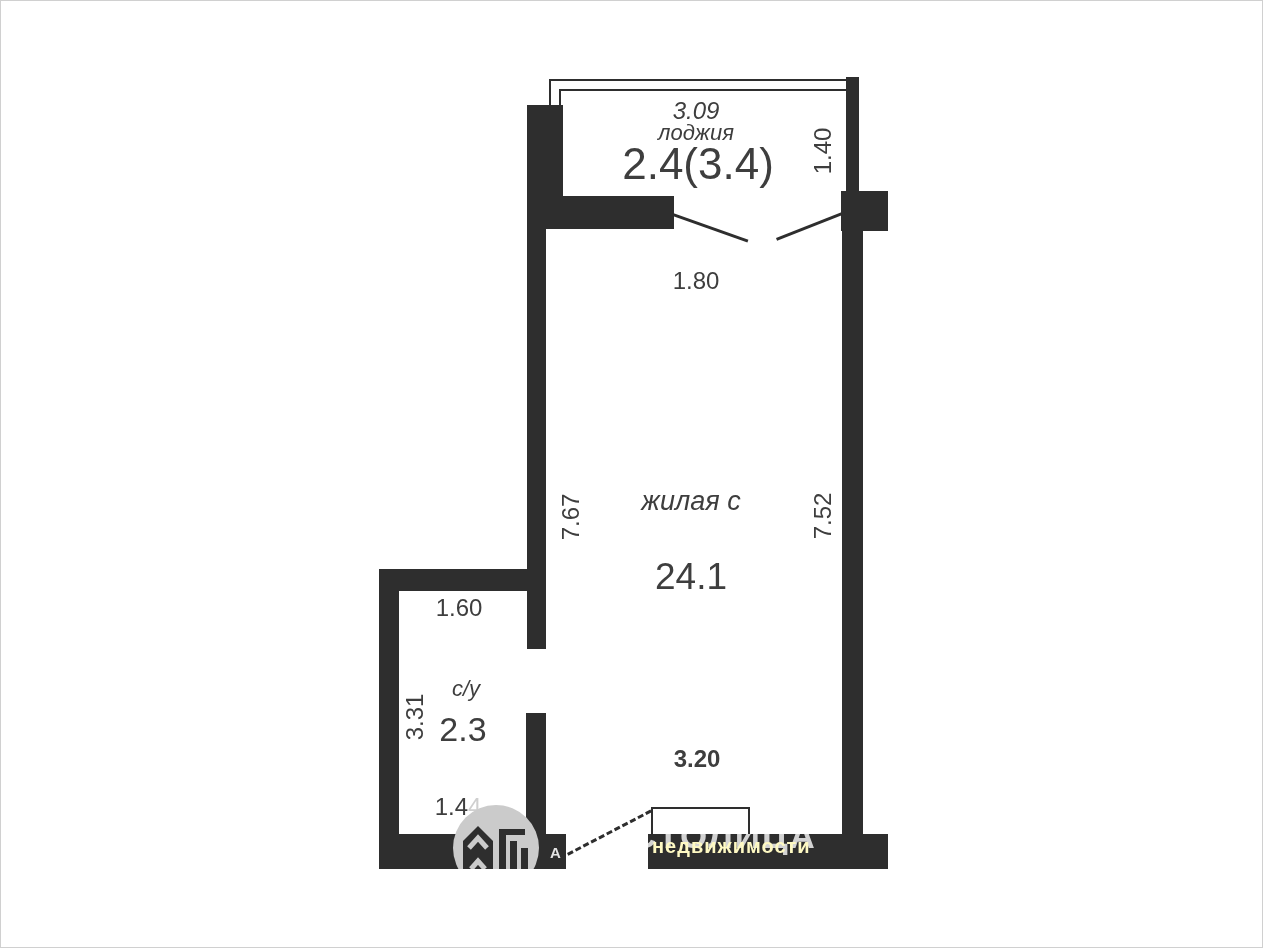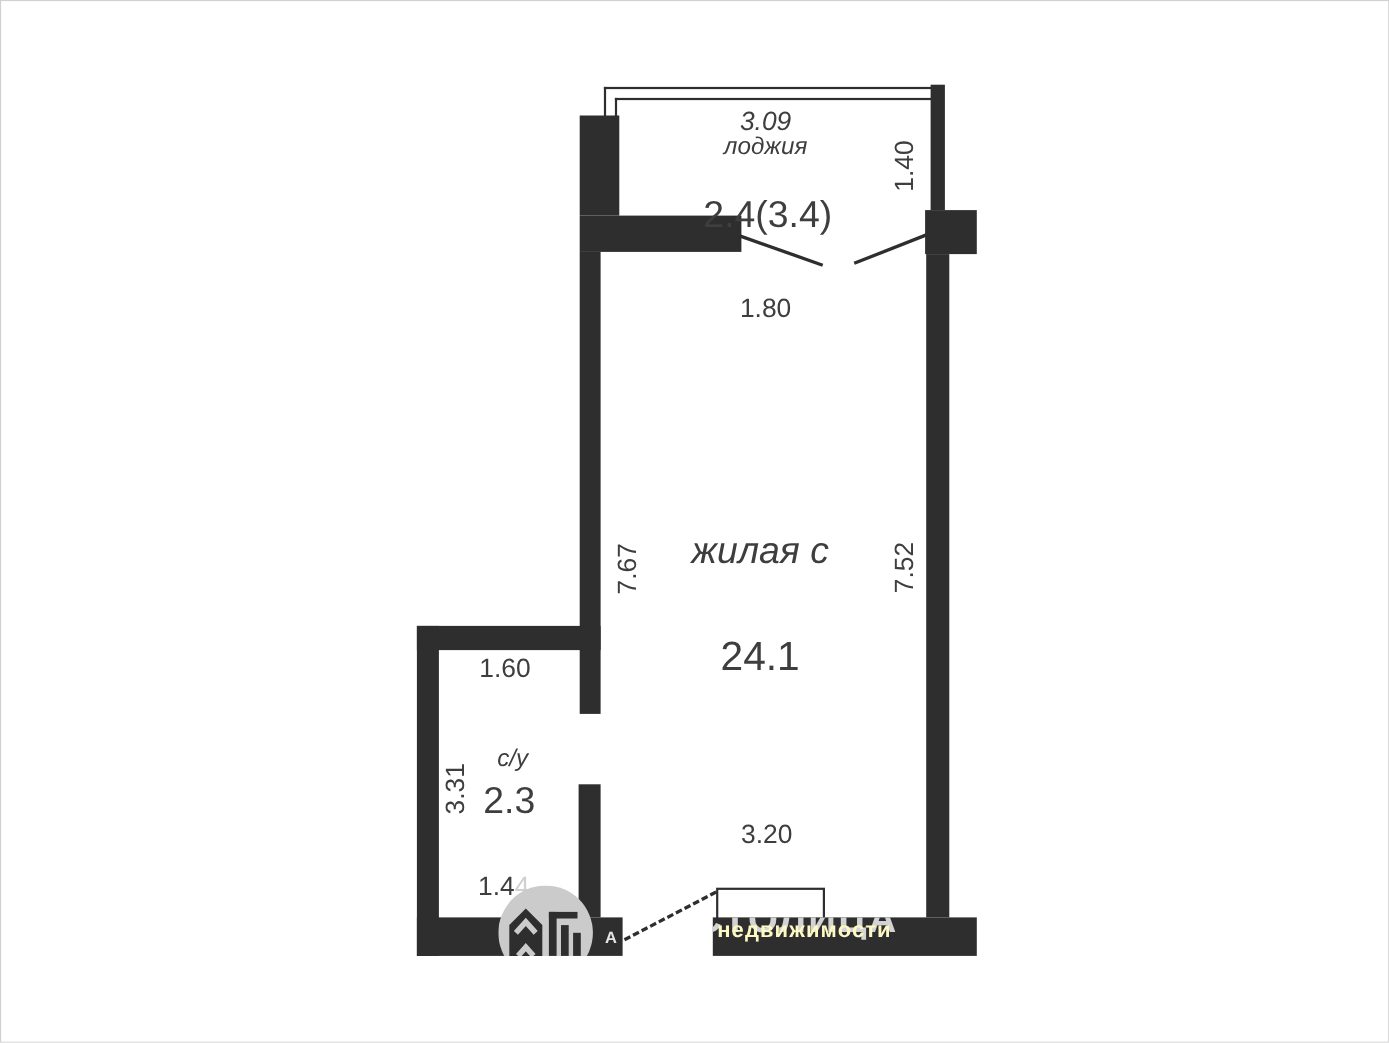--- a/index.html
+++ b/index.html
@@ -17,23 +17,23 @@
   .tline{position:absolute;background:var(--wall,#2e2e2e);z-index:3;}
   .hdim,.vdim,.room-label,.room-area{
     position:absolute;white-space:nowrap;z-index:4;
     color:var(--text,#3e3e3e);
   }
   .hdim{transform:translate(-50%,-50%);font-size:24px;}
   .vdim{transform:translate(-50%,-50%) rotate(-90deg);font-size:24px;}
   .room-label{transform:translate(-50%,-50%);font-style:italic;}
   .room-area{transform:translate(-50%,-50%);}
   .loggia-label{font-size:22px;}
-  .loggia-area{font-size:34px;margin-top:32px;}
-  .living-label{font-size:34px;line-height:33px;text-align:center;white-space:nowrap;}
-  .living-area{font-size:37px;margin-top:20px;}
+  .loggia-area{font-size:44px;}
+  .living-label{font-size:27px;line-height:33px;text-align:center;white-space:nowrap;}
+  .living-area{font-size:37px;}
   .bath-label{font-size:22px;}
   .bath-area{font-size:34px;}
   .faded{color:#cfcfcf;}
   .diag{position:absolute;height:0;border-top:3px solid var(--wall,#2e2e2e);transform-origin:0 0;z-index:4;}
   .diag-dashed{position:absolute;height:0;border-top:3px dashed var(--wall,#2e2e2e);transform-origin:0 0;z-index:4;}
   .door-rect{
     position:absolute;left:650px;top:806px;width:95px;height:35px;
     background:#ffffff;border:2px solid var(--wall,#2e2e2e);z-index:2;
   }
   .wm-wall{overflow:hidden;}
@@ -99,21 +99,21 @@
   <div class="room-area loggia-area" style="left:697px;top:163px;">2.4(3.4)</div>
   <div class="vdim" style="left:822px;top:150px;">1.40</div>
 
   <div class="hdim" style="left:695px;top:280px;">1.80</div>
   <div class="room-label living-label" style="left:690px;top:500px;">
     <div>жилая с</div>
   </div>
   <div class="room-area living-area" style="left:690px;top:576px;">24.1</div>
   <div class="vdim" style="left:570px;top:516px;">7.67</div>
   <div class="vdim" style="left:822px;top:515px;">7.52</div>
-  <div class="hdim" style="left:696px;top:758px;">3.20</div>
+  <div class="hdim" style="left:696px;top:758px;font-weight:bold;">3.20</div>
 
   <div class="hdim" style="left:458px;top:607px;">1.60</div>
   <div class="room-label bath-label" style="left:465px;top:688px;">с/у</div>
   <div class="room-area bath-area" style="left:462px;top:728px;">2.3</div>
   <div class="vdim" style="left:414px;top:716px;">3.31</div>
   <div class="hdim" style="left:457px;top:806px;"><span>1.4</span><span class="faded">4</span></div>
 
   <div class="wm-initial">А</div>
 
   <div class="wm-circle-clip">

